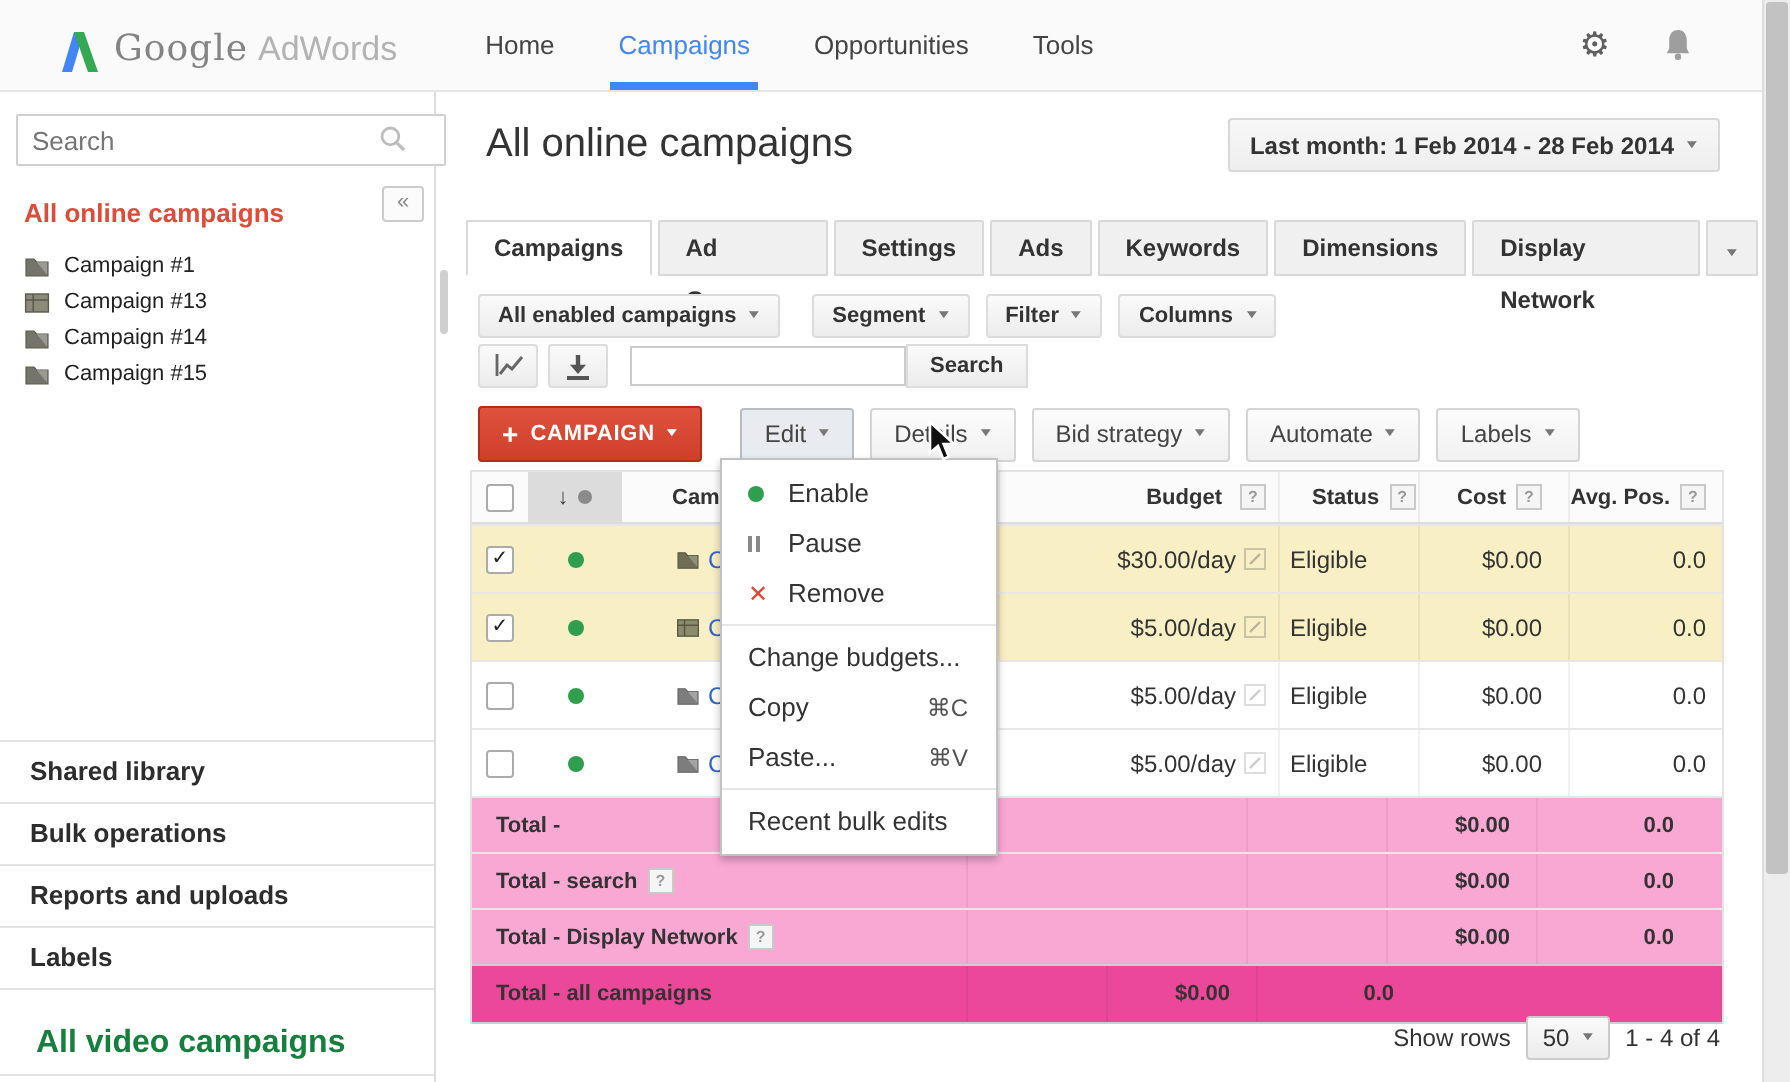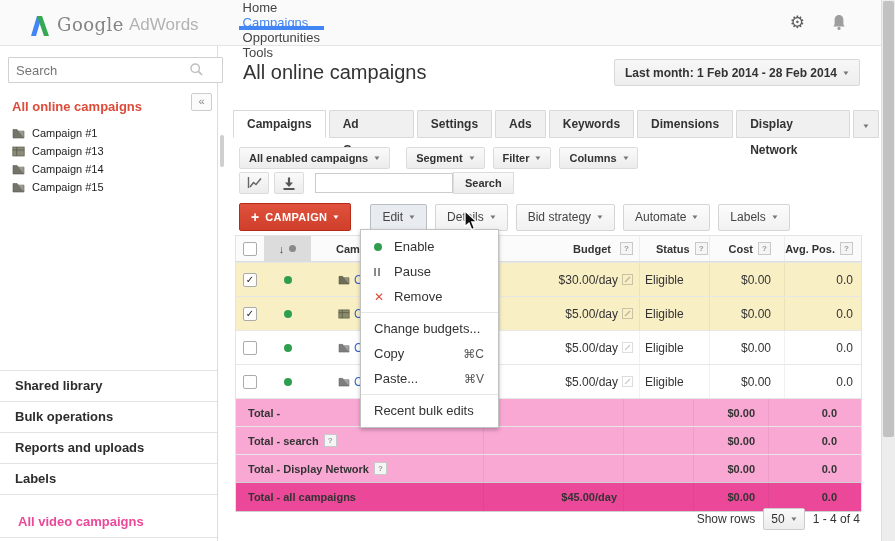--- a/index.html
+++ b/index.html
@@ -6,21 +6,21 @@
   .screen{position:relative;width:895px;height:541px;overflow:hidden;background:#fff;
           font-family:"Liberation Sans","DejaVu Sans",sans-serif;color:#333;font-size:13px;}
 
   
   .topbar{position:absolute;top:0;left:0;width:895px;height:45px;background:#fafafa;
           border-bottom:1px solid #e5e5e5;display:flex;align-items:center;z-index:20;}
   .logo{margin-left:28px;display:flex;align-items:flex-end;}
   .logo svg{position:relative;top:3px;}
   .logo-google{font-family:"DejaVu Serif","Liberation Serif",serif;font-size:18px;color:#848484;margin-left:7px;letter-spacing:.5px;}
   .logo-adwords{font-size:17px;color:#b3b3b3;margin-left:5px;}
-  .nav{display:flex;height:45px;margin-left:28px;flex-direction:column;}
+  .nav{display:flex;height:45px;margin-left:28px;}
   .nav-item{display:flex;align-items:center;padding:0 16px;font-size:13px;color:#444;cursor:pointer;position:relative;}
   .nav-item.active{color:#4285f4;}
   .nav-item.active::after{content:"";position:absolute;left:12px;right:12px;bottom:0;height:4px;background:#4285f4;}
   .topbar-icons{position:absolute;right:48px;top:0;height:45px;display:flex;align-items:center;gap:26px;}
   .gear{font-size:17px;color:#5f5f5f;line-height:1;cursor:pointer;}
 
   
   .sidebar{position:absolute;top:46px;left:0;width:217px;bottom:0;background:#fff;
            border-right:1px solid #dcdcdc;z-index:10;}
   .side-search{position:relative;margin:11px 8px 0 8px;}
@@ -30,21 +30,21 @@
   .side-head{margin:16px 12px 10px 12px;font-weight:bold;font-size:13px;color:#dd4b39;cursor:pointer;}
   .collapse-btn{position:absolute;top:47px;right:5px;width:19px;height:16px;border:1px solid #ccc;
            border-radius:2px;background:#fbfbfb;color:#888;font-size:11px;line-height:15px;text-align:center;cursor:pointer;}
   .camp-list{margin-top:6px;}
   .camp-item{display:flex;align-items:center;gap:7px;padding:3px 0 3px 12px;font-size:11px;color:#222;cursor:pointer;}
   .side-sections{position:absolute;top:324px;left:0;right:0;}
   .side-section{height:30px;line-height:30px;border-top:1px solid #e3e3e3;padding-left:15px;
            font-weight:bold;font-size:13px;color:#2d2d2d;cursor:pointer;}
   .side-section.last{border-bottom:1px solid #e3e3e3;}
   .side-footer{margin-top:12px;height:30px;line-height:30px;border-bottom:1px solid #e3e3e3;
-           padding-left:18px;font-weight:bold;font-size:13px;color:#ec4899;cursor:pointer;}
+           padding-left:18px;font-weight:bold;font-size:16px;color:#15803d;cursor:pointer;}
   .side-thumb{position:absolute;top:89px;right:-7px;width:4px;height:32px;background:#cfcfcf;border-radius:2px;}
 
   
   .main{position:absolute;left:225px;top:45px;right:13px;bottom:0;background:#fff;}
   .title-row{position:absolute;top:14px;left:18px;right:22px;display:flex;align-items:center;justify-content:space-between;}
   .page-title{font-size:20px;color:#333;}
   .date-btn{display:flex;align-items:center;height:25px;padding:0 10px;background:linear-gradient(#f7f7f7,#eee);
            border:1px solid #d8d8d8;border-radius:2px;font-size:12px;font-weight:bold;color:#333;cursor:pointer;}
 
   .caret{display:inline-block;font-size:6px;color:#777;margin-left:6px;transform:scaleX(1.4);}
@@ -519,23 +519,20 @@
             <span>$0.00</span>
           </div>
         <div class="c c-pos">
             <span>0.0</span>
           </div>
       </div>
       <div class="trow trow-total grand">
         <div class="t-label">
             <span>Total - all campaigns</span>
           </div>
-        <div class="c tb c-budget">
-            <span>$45.00/day</span>
-          </div>
         <div class="c c-status"></div>
         <div class="c c-cost">
             <span>$0.00</span>
           </div>
         <div class="c c-pos">
             <span>0.0</span>
           </div>
       </div>
     </div>
 

